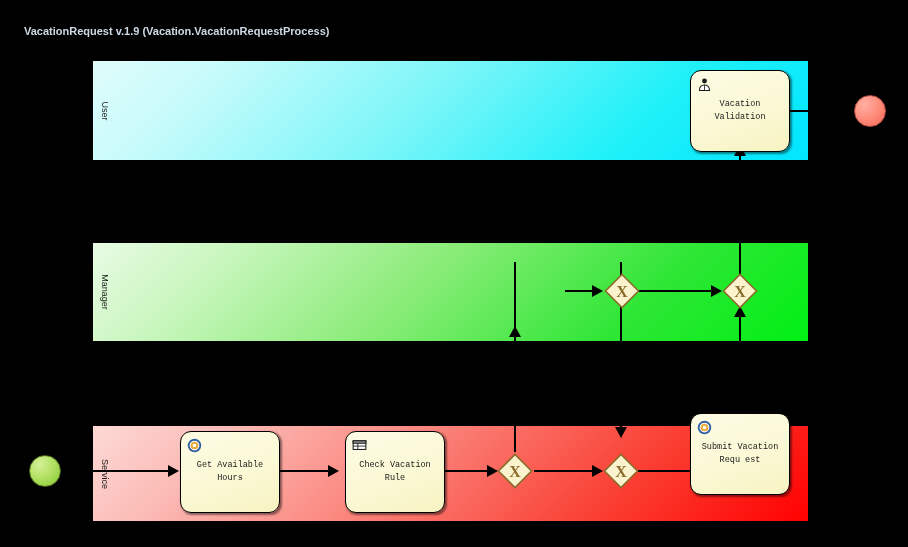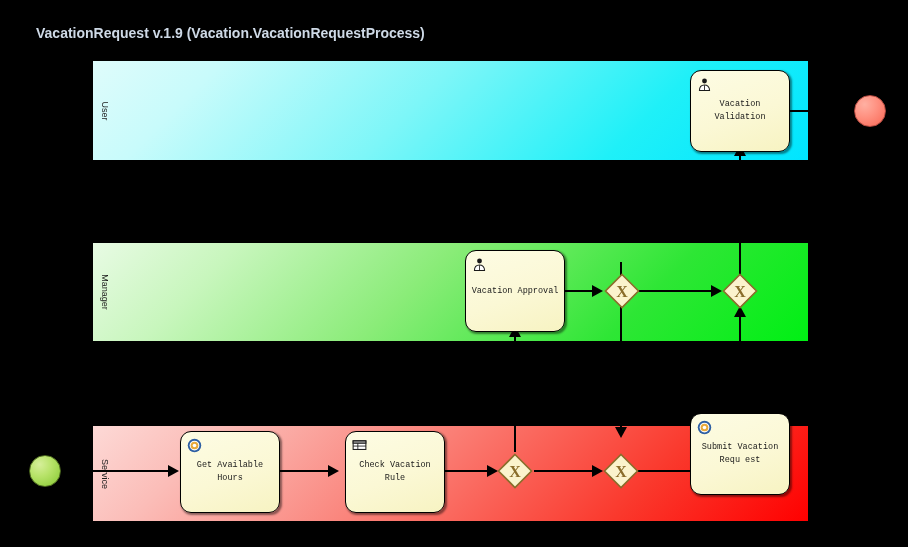--- a/index.html
+++ b/index.html
@@ -16,23 +16,23 @@
   #canvas {
     position: relative;
     width: 908px;
     height: 547px;
     background: #000000;
   }
 
   
   .diagram-title {
     position: absolute;
-    left: 36px;
+    left: 24px;
     top: 25px;
-    font-size: 14px;
+    font-size: 11px;
     font-weight: bold;
     color: #ced9e6;
     letter-spacing: 0px;
     white-space: nowrap;
   }
 
   
   .lane {
     position: absolute;
     box-sizing: border-box;
@@ -220,30 +220,20 @@
     <div class="task-icon">
       <svg width="15" height="15" viewBox="0 0 16 16">
         <circle cx="8" cy="4.3" r="2.6" fill="#1a1a1a"></circle>
         <path d="M2.6 14.5 C2.6 10.4 5 8.6 8 8.6 C11 8.6 13.4 10.4 13.4 14.5 Z" fill="#ffffff" stroke="#1a1a1a" stroke-width="1.1"></path>
         <path d="M8 8.8 L8 14.4" stroke="#1a1a1a" stroke-width="0.9"></path>
       </svg>
     </div>
     <div class="task-label">Vacation Validation</div>
   </div>
 
-  <div class="task" style="left:465px; top:250px;">
-    <div class="task-icon">
-      <svg width="15" height="15" viewBox="0 0 16 16">
-        <circle cx="8" cy="4.3" r="2.6" fill="#1a1a1a"></circle>
-        <path d="M2.6 14.5 C2.6 10.4 5 8.6 8 8.6 C11 8.6 13.4 10.4 13.4 14.5 Z" fill="#ffffff" stroke="#1a1a1a" stroke-width="1.1"></path>
-        <path d="M8 8.8 L8 14.4" stroke="#1a1a1a" stroke-width="0.9"></path>
-      </svg>
-    </div>
-    <div class="task-label">Vacation Approval</div>
-  </div>
 
   <div class="task" style="left:345px; top:431px;">
     <div class="task-icon">
       <svg width="15" height="15" viewBox="0 0 16 16">
         <rect x="1.2" y="3" width="13.6" height="9.2" fill="#ffffff" stroke="#1a1a1a" stroke-width="1.1"></rect>
         <rect x="1.2" y="3" width="13.6" height="2.6" fill="#9a9a9a" stroke="#1a1a1a" stroke-width="1.1"></rect>
         <line x1="1.2" y1="8.6" x2="14.8" y2="8.6" stroke="#1a1a1a" stroke-width="0.9"></line>
         <line x1="6.2" y1="5.6" x2="6.2" y2="12.2" stroke="#1a1a1a" stroke-width="0.9"></line>
       </svg>
     </div>

